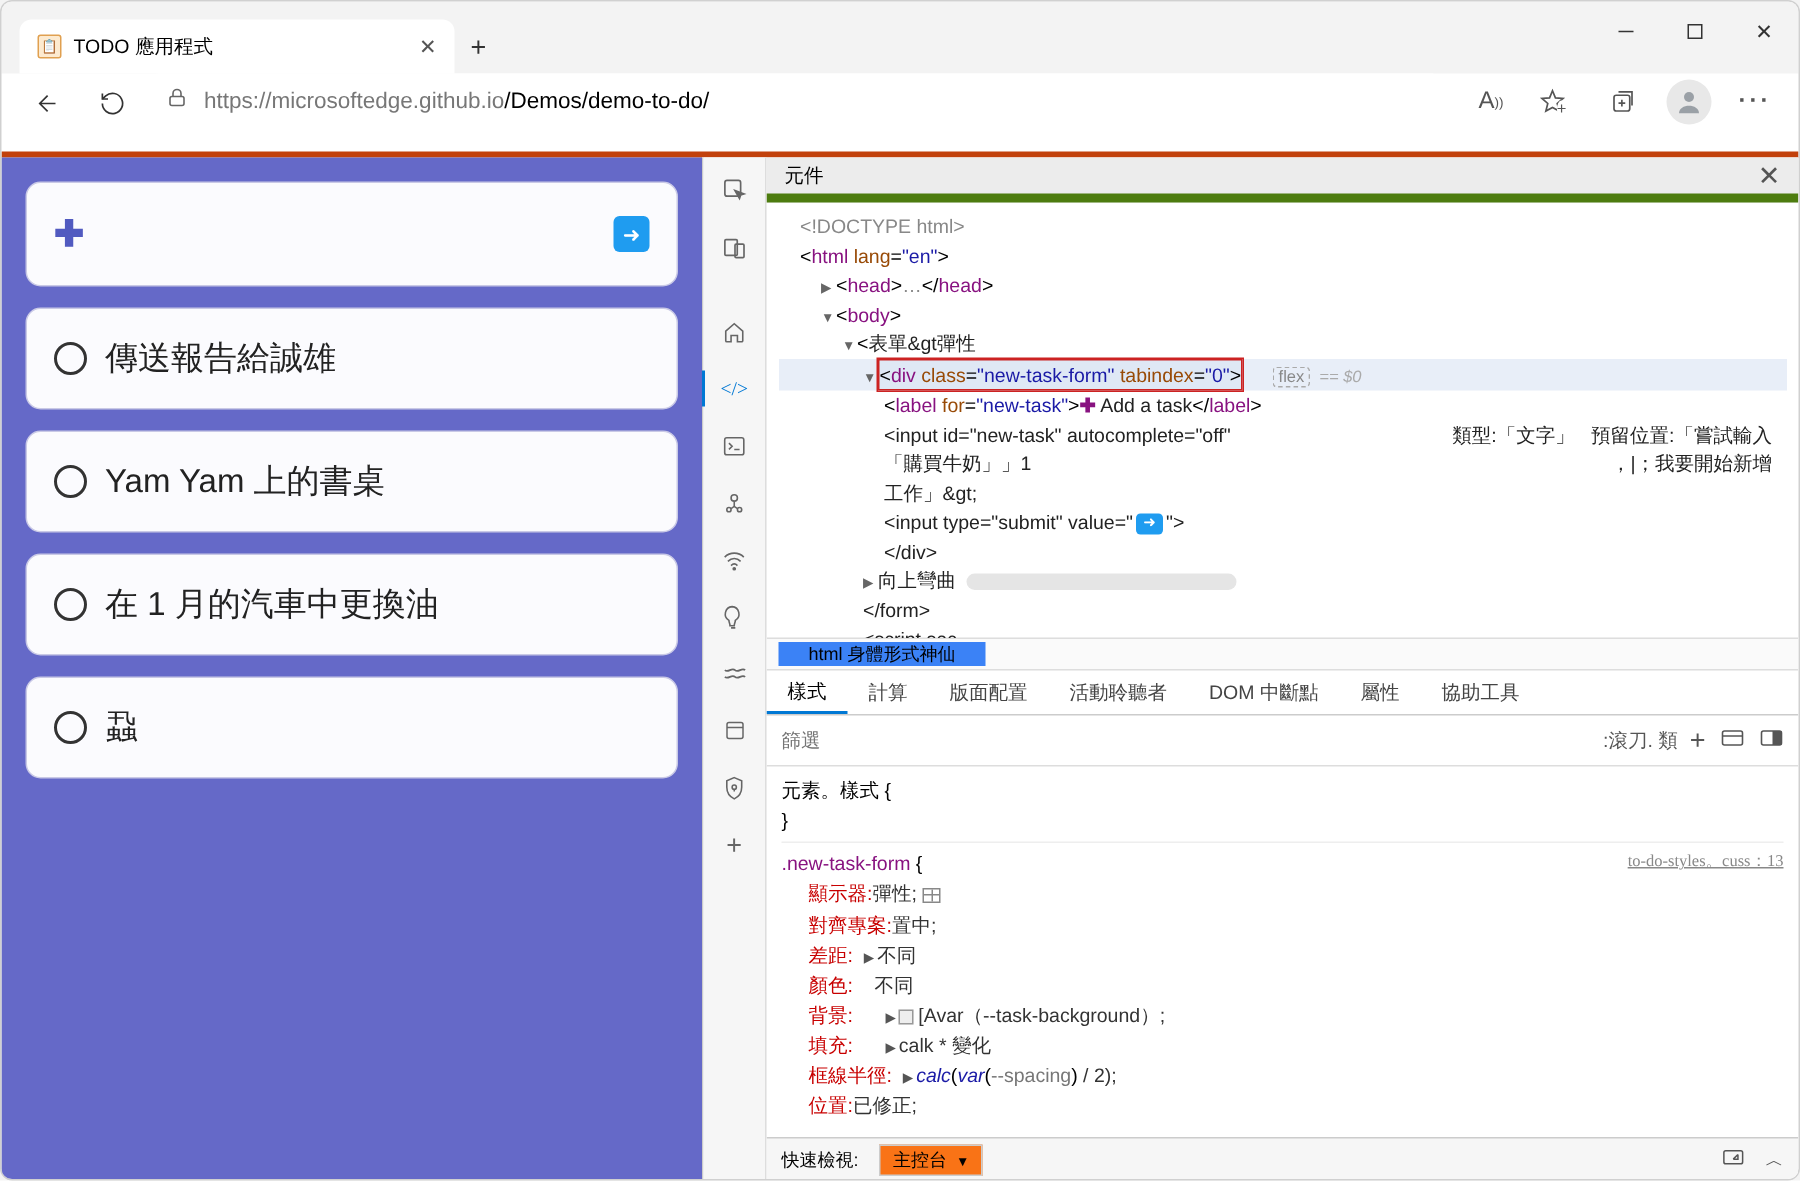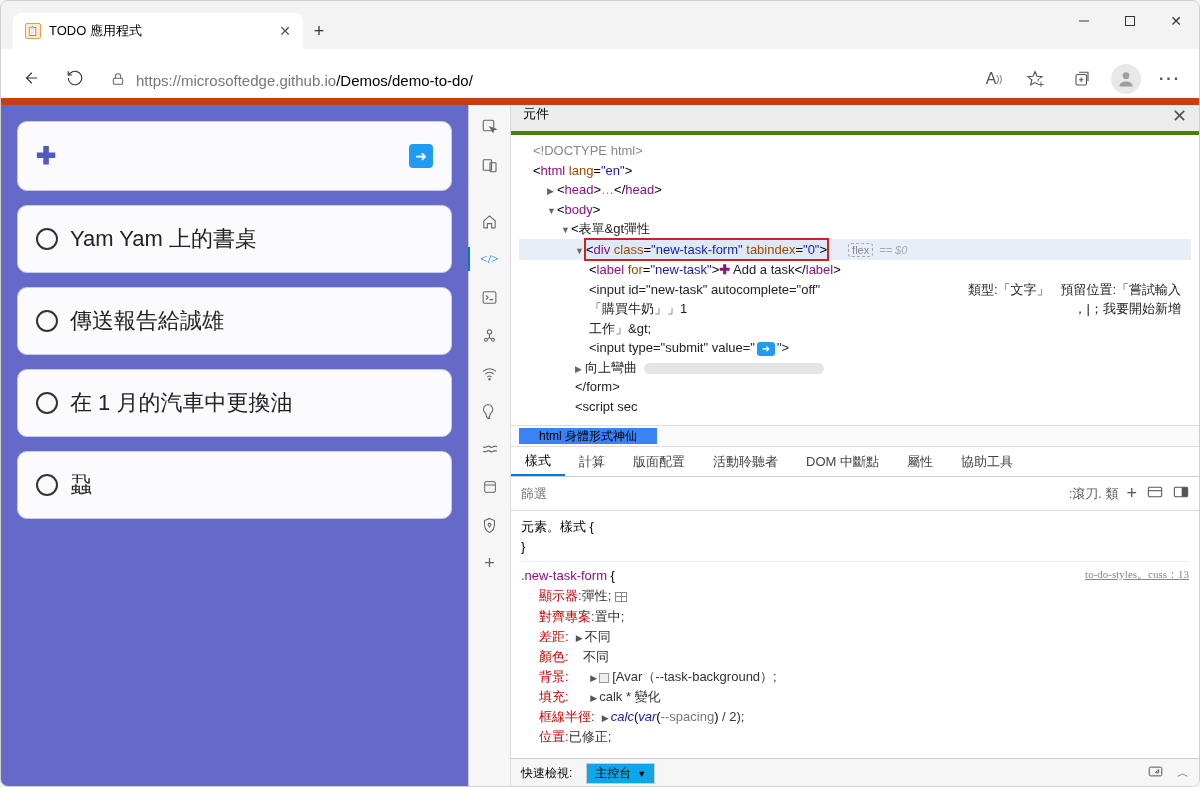--- a/index.html
+++ b/index.html
@@ -12,21 +12,21 @@
 .tab-favicon { width: 16px; height: 16px; background: #fdeacf; border: 1px solid #e0a050; border-radius: 2px; display: flex; align-items: center; justify-content: center; font-size: 9px; color: #c77020; }
 .tab-title { flex: 1; }
 .tab-close { color: #555; font-size: 14px; cursor: pointer; }
 .new-tab { width: 32px; height: 36px; display: flex; align-items: center; justify-content: center; font-size: 18px; color: #333; margin-top: 10px; cursor: pointer; }
 .titlebar-spacer { flex: 1; }
 .window-controls { display: flex; height: 40px; }
 .window-controls > div { width: 46px; display: flex; align-items: center; justify-content: center; font-size: 14px; color: #333; cursor: pointer; }
 .win-close { font-size: 16px; }
 
 
-.addressbar { height: 56px; background: #fff; display: flex; align-items: flex-end; padding: 0 10px; gap: 4px; border-bottom: 7px solid #c2410c; }
+.addressbar { height: 56px; background: #fff; display: flex; align-items: flex-start; padding: 0 10px; gap: 4px; border-bottom: 4px solid #c2410c; }
 .addr-btn { width: 40px; height: 40px; display: flex; align-items: center; justify-content: center; color: #333; cursor: pointer; border-radius: 4px; }
 .addr-btn svg { width: 18px; height: 18px; }
 .url-box { flex: 1; height: 36px; background: #fff; border: 1px solid #fff; border-radius: 6px; display: flex; align-items: center; padding: 0 10px; gap: 10px; font-size: 15px; }
 .url-lock { color: #666; }
 .url-text { flex: 1; color: #000; }
 .url-text .grey { color: #777; }
 .addr-right { display: flex; align-items: center; gap: 6px; margin-left: 10px; }
 .addr-ico { width: 38px; height: 38px; display: flex; align-items: center; justify-content: center; color: #555; cursor: pointer; border-radius: 4px; }
 .avatar { width: 30px; height: 30px; border-radius: 50%; background: #e8e8e8; display: flex; align-items: center; justify-content: center; }
 .avatar-inner { width: 20px; height: 20px; }
@@ -43,21 +43,21 @@
 
 
 .devtools { flex: 1; background: #fff; display: flex; border-left: 1px solid #ccc; }
 .dt-activity { width: 42px; background: #f6f6f6; border-right: 1px solid #ddd; display: flex; flex-direction: column; align-items: center; padding-top: 8px; gap: 10px; }
 .dt-act-btn { width: 28px; height: 28px; display: flex; align-items: center; justify-content: center; color: #666; font-size: 15px; cursor: pointer; border-radius: 4px; }
 .dt-act-btn.active { color: #0078d4; position: relative; }
 .dt-act-btn.active::before { content:''; position: absolute; left: -8px; top: 2px; bottom: 2px; width: 2px; background: #0078d4; }
 .dt-main { flex: 1; display: flex; flex-direction: column; overflow: hidden; }
 
 
-.el-header { height: 30px; background: #ececec; border-bottom: 4px solid #4d7c0f; display: flex; align-items: flex-start; padding: 0 12px; font-size: 13px; justify-content: space-between; }
+.el-header { height: 30px; background: #ececec; border-bottom: 6px solid #4d7c0f; display: flex; align-items: center; padding: 0 12px; font-size: 13px; justify-content: space-between; }
 .el-close { font-size: 18px; color: #555; cursor: pointer; }
 .dom-tree { flex: 0 0 290px; overflow: auto; font-family: Consolas, monospace; font-size: 13px; padding: 6px 8px; line-height: 1.5; }
 .dom-tree .line { white-space: nowrap; }
 .i1{padding-left:14px}.i2{padding-left:28px}.i3{padding-left:42px}.i4{padding-left:56px}.i5{padding-left:70px}
 .tag{color:#881280}.attr{color:#984a06}.val{color:#1a1aa6}.doc{color:#888}.txt{color:#222}
 .tri{display:inline-block;width:10px;color:#666;font-size:9px}
 .sel-line { background: #dfe8f5; border: 1px solid #c22; outline: 1px solid #c22; display: inline-block; }
 .flex-badge { color: #888; font-size: 11px; border: 1px dashed #aaa; padding: 0 3px; border-radius: 3px; margin-left: 20px; }
 .eq0 { color: #aaa; font-style: italic; margin-left: 6px; font-size: 11px; }
 .pill-scroll { display: inline-block; width: 180px; height: 11px; background: #e5e5e5; border-radius: 6px; vertical-align: middle; }
@@ -81,21 +81,21 @@
 .propval { color: #333; }
 .funcname { color: #1a1aa6; font-style: italic; }
 .varname { color: #777; }
 .swatch { display: inline-block; width: 10px; height: 10px; border: 1px solid #999; background: #eee; vertical-align: middle; margin-right: 3px; }
 .grid-ico { display:inline-block; width:12px;height:10px;border:1px solid #888;vertical-align:middle;margin-left:4px;background:linear-gradient(#888,#888) 0 50%/100% 1px no-repeat,linear-gradient(#888,#888) 50% 0/1px 100% no-repeat;}
 .tri2{color:#555;font-size:9px;margin-right:2px}
 
 
 .drawer { height: 30px; border-top: 1px solid #ccc; background: #f6f6f6; display: flex; align-items: center; padding: 0 10px; font-size: 12px; justify-content: space-between; }
 .drawer-l { display: flex; align-items: center; gap: 14px; }
-.drawer-sel { background: #0ea5e9; border: 1px solid #ccc; padding: 1px 8px; display: flex; align-items: center; gap: 6px; }
+.drawer-sel { background: #f97316; border: 1px solid #ccc; padding: 1px 8px; display: flex; align-items: center; gap: 6px; }
 .drawer-r { display: flex; gap: 14px; color: #555; }
 
 .plus-purple { color: #881280; font-weight: bold; }
 </style>
 </head>
 <body>
 
 <div class="titlebar">
   <div class="tab-strip">
     <div class="tab">
@@ -169,25 +169,25 @@
 
 <div class="content">
 
   <div class="app-pane">
     <div class="card new-task-card">
       <span class="plus-big">✚</span>
       <span class="submit-btn">➜</span>
     </div>
     <div class="card task-card">
         <span class="radio"></span>
-        <span>Yam Yam 上的書桌</span>
+        <span>傳送報告給誠雄</span>
       </div>
     <div class="card task-card">
         <span class="radio"></span>
-        <span>傳送報告給誠雄</span>
+        <span>Yam Yam 上的書桌</span>
       </div>
     <div class="card task-card">
         <span class="radio"></span>
         <span>在 1 月的汽車中更換油</span>
       </div>
     <div class="card task-card">
         <span class="radio"></span>
         <span>蝨</span>
       </div>
   </div>
@@ -279,20 +279,21 @@
         <div class="line i5" style="display:flex;justify-content:space-between;padding-right:10px">
             <span class="txt">&lt;input id="new-task" autocomplete="off"</span>
             <span><span class="txt">類型:「文字」</span>&nbsp;&nbsp;&nbsp;<span class="txt">預留位置:「嘗試輸入</span></span>
           </div>
         <div class="line i5" style="display:flex;justify-content:space-between;padding-right:10px">
             <span class="txt">「購買牛奶」」1</span>
             <span class="txt">，|；我要開始新增</span>
           </div>
         <div class="line i5"><span class="txt">工作」&amp;gt;</span></div>
         <div class="line i5"><span class="txt">&lt;input type="submit" value="</span><span class="inline-submit">➜</span><span class="txt">"&gt;</span></div>
+        <div class="line i5"><span class="txt">&lt;/div&gt;</span></div>
         <div class="line i4"><span class="tri">▶</span><span class="txt">向上彎曲</span>&nbsp;&nbsp;<span class="pill-scroll"></span></div>
         <div class="line i4"><span class="txt">&lt;/form&gt;</span></div>
         <div class="line i4"><span class="txt">&lt;script sec</span></div>
       </div>
 
       <div class="dom-crumb"><span class="active-crumb">html 身體形式神仙</span></div>
 
       <div class="styles-tabs">
         <div class="active">樣式</div>
         <div>計算</div>

